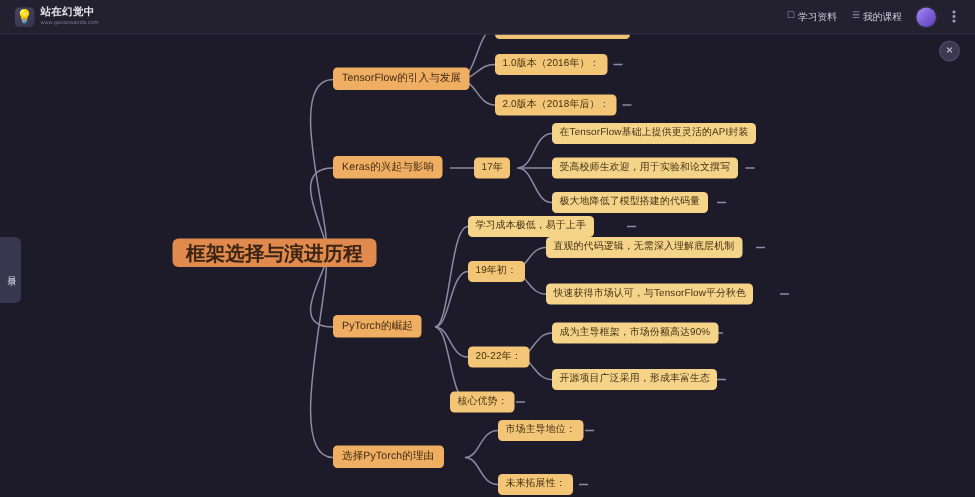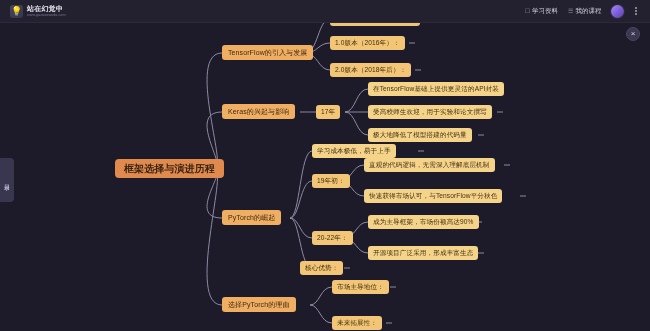--- a/index.html
+++ b/index.html
@@ -73,21 +73,21 @@
     display: flex; align-items: center;
     padding: 0 5px;
     height: 14px;
     white-space: nowrap;
     cursor: pointer;
     letter-spacing: .1px;
     z-index: 5;
   }
   .node.root {
     background: #e08a4e; color: #3a2413; font-weight: bold;
-    height: 19px; font-size: 10px; padding: 0 9px; border-radius: 4px;
+    height: 19px; font-size: 13px; padding: 0 9px; border-radius: 4px;
   }
   .node.lvl2 { background: #f0ae63; color: #3d2a12; height: 15px; font-size: 7px; padding: 0 6px; }
   .node.lvl3 { background: #f3c677; color: #40300f; }
   .node.leaf { background: #f5d48a; color: #433214; }
   .node.clipped { background: #f0c477; color: #433214; }
 </style>
 </head>
 <body>
 
 <div id="app">

